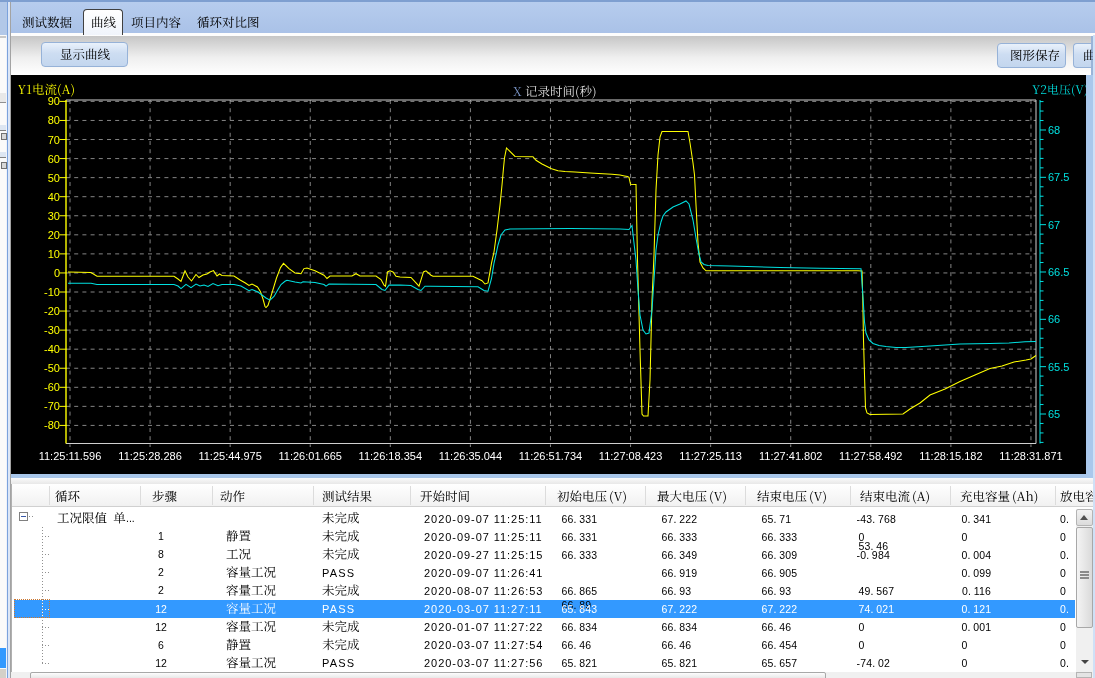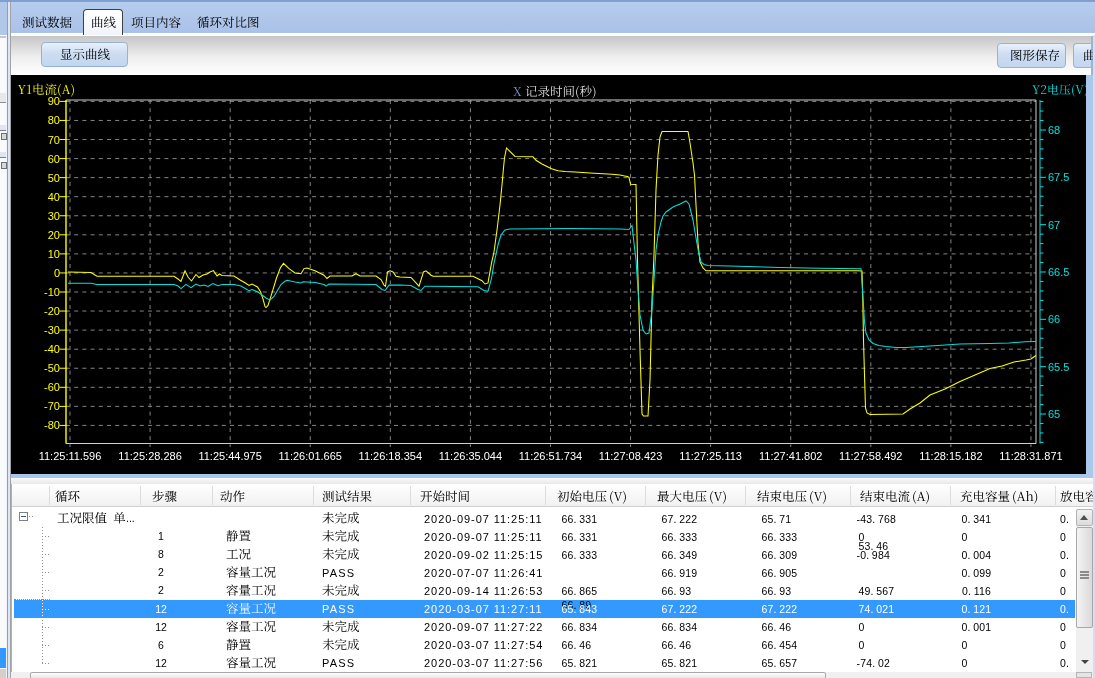--- a/index.html
+++ b/index.html
@@ -507,55 +507,55 @@
 <div style="position:absolute;left:1060px;top:512.5px;font:10.5px 'Liberation Sans', sans-serif;color:#000;white-space:pre;letter-spacing:0.2px">0.</div>
 <div style="position:absolute;left:158.08px;top:530.1px;font:10.5px 'Liberation Sans', sans-serif;color:#000;white-space:pre">1</div>
 <div style="position:absolute;left:424px;top:530.6px;font:11px 'Liberation Sans', sans-serif;color:#000;white-space:pre;letter-spacing:0.95px">2020-09-07 11:25:11</div>
 <div style="position:absolute;left:561.5px;top:530.6px;font:10.5px 'Liberation Sans', sans-serif;color:#000;white-space:pre;letter-spacing:0.2px">66.<span style="padding-left:2.5px"></span>331</div>
 <div style="position:absolute;left:661.5px;top:530.6px;font:10.5px 'Liberation Sans', sans-serif;color:#000;white-space:pre;letter-spacing:0.2px">66.<span style="padding-left:2.5px"></span>333</div>
 <div style="position:absolute;left:761.5px;top:530.6px;font:10.5px 'Liberation Sans', sans-serif;color:#000;white-space:pre;letter-spacing:0.2px">66.<span style="padding-left:2.5px"></span>333</div>
 <div style="position:absolute;left:858.5px;top:530.6px;font:10.5px 'Liberation Sans', sans-serif;color:#000;white-space:pre;letter-spacing:0.2px">0</div>
 <div style="position:absolute;left:961.5px;top:530.6px;font:10.5px 'Liberation Sans', sans-serif;color:#000;white-space:pre;letter-spacing:0.2px">0</div>
 <div style="position:absolute;left:1060px;top:530.6px;font:10.5px 'Liberation Sans', sans-serif;color:#000;white-space:pre;letter-spacing:0.2px">0</div>
 <div style="position:absolute;left:158.08px;top:548.2px;font:10.5px 'Liberation Sans', sans-serif;color:#000;white-space:pre">8</div>
-<div style="position:absolute;left:424px;top:548.7px;font:11px 'Liberation Sans', sans-serif;color:#000;white-space:pre;letter-spacing:0.95px">2020-09-02 11:25:15</div>
+<div style="position:absolute;left:424px;top:548.7px;font:11px 'Liberation Sans', sans-serif;color:#000;white-space:pre;letter-spacing:0.95px">2020-09-27 11:25:15</div>
 <div style="position:absolute;left:561.5px;top:548.7px;font:10.5px 'Liberation Sans', sans-serif;color:#000;white-space:pre;letter-spacing:0.2px">66.<span style="padding-left:2.5px"></span>333</div>
 <div style="position:absolute;left:661.5px;top:548.7px;font:10.5px 'Liberation Sans', sans-serif;color:#000;white-space:pre;letter-spacing:0.2px">66.<span style="padding-left:2.5px"></span>349</div>
 <div style="position:absolute;left:761.5px;top:548.7px;font:10.5px 'Liberation Sans', sans-serif;color:#000;white-space:pre;letter-spacing:0.2px">66.<span style="padding-left:2.5px"></span>309</div>
 <div style="position:absolute;left:856.5px;top:548.7px;font:10.5px 'Liberation Sans', sans-serif;color:#000;white-space:pre;letter-spacing:0.2px">-0.<span style="padding-left:2.5px"></span>984</div>
 <div style="position:absolute;left:961.5px;top:548.7px;font:10.5px 'Liberation Sans', sans-serif;color:#000;white-space:pre;letter-spacing:0.2px">0.<span style="padding-left:2.5px"></span>004</div>
 <div style="position:absolute;left:1060px;top:548.7px;font:10.5px 'Liberation Sans', sans-serif;color:#000;white-space:pre;letter-spacing:0.2px">0.</div>
 <div style="position:absolute;left:158.08px;top:566.3px;font:10.5px 'Liberation Sans', sans-serif;color:#000;white-space:pre">2</div>
 <div style="position:absolute;left:322px;top:566.8px;font:11px 'Liberation Sans', sans-serif;color:#000;white-space:pre;letter-spacing:1.2px">PASS</div>
-<div style="position:absolute;left:424px;top:566.8px;font:11px 'Liberation Sans', sans-serif;color:#000;white-space:pre;letter-spacing:0.95px">2020-07-07 11:26:41</div>
+<div style="position:absolute;left:424px;top:566.8px;font:11px 'Liberation Sans', sans-serif;color:#000;white-space:pre;letter-spacing:0.95px">2020-09-07 11:26:41</div>
 <div style="position:absolute;left:561.5px;top:599px;font:10.5px 'Liberation Sans', sans-serif;color:#000;white-space:pre;letter-spacing:0.2px">66.<span style="padding-left:2.5px"></span>89</div>
 <div style="position:absolute;left:661.5px;top:566.8px;font:10.5px 'Liberation Sans', sans-serif;color:#000;white-space:pre;letter-spacing:0.2px">66.<span style="padding-left:2.5px"></span>919</div>
 <div style="position:absolute;left:761.5px;top:566.8px;font:10.5px 'Liberation Sans', sans-serif;color:#000;white-space:pre;letter-spacing:0.2px">66.<span style="padding-left:2.5px"></span>905</div>
 <div style="position:absolute;left:858.5px;top:540px;font:10.5px 'Liberation Sans', sans-serif;color:#000;white-space:pre;letter-spacing:0.2px">53.<span style="padding-left:2.5px"></span>46</div>
 <div style="position:absolute;left:961.5px;top:566.8px;font:10.5px 'Liberation Sans', sans-serif;color:#000;white-space:pre;letter-spacing:0.2px">0.<span style="padding-left:2.5px"></span>099</div>
 <div style="position:absolute;left:1060px;top:566.8px;font:10.5px 'Liberation Sans', sans-serif;color:#000;white-space:pre;letter-spacing:0.2px">0</div>
 <div style="position:absolute;left:158.08px;top:584.4px;font:10.5px 'Liberation Sans', sans-serif;color:#000;white-space:pre">2</div>
-<div style="position:absolute;left:424px;top:584.9px;font:11px 'Liberation Sans', sans-serif;color:#000;white-space:pre;letter-spacing:0.95px">2020-09-14 11:26:53</div>
+<div style="position:absolute;left:424px;top:584.9px;font:11px 'Liberation Sans', sans-serif;color:#000;white-space:pre;letter-spacing:0.95px">2020-08-07 11:26:53</div>
 <div style="position:absolute;left:561.5px;top:584.9px;font:10.5px 'Liberation Sans', sans-serif;color:#000;white-space:pre;letter-spacing:0.2px">66.<span style="padding-left:2.5px"></span>865</div>
 <div style="position:absolute;left:661.5px;top:584.9px;font:10.5px 'Liberation Sans', sans-serif;color:#000;white-space:pre;letter-spacing:0.2px">66.<span style="padding-left:2.5px"></span>93</div>
 <div style="position:absolute;left:761.5px;top:584.9px;font:10.5px 'Liberation Sans', sans-serif;color:#000;white-space:pre;letter-spacing:0.2px">66.<span style="padding-left:2.5px"></span>93</div>
 <div style="position:absolute;left:858.5px;top:584.9px;font:10.5px 'Liberation Sans', sans-serif;color:#000;white-space:pre;letter-spacing:0.2px">49.<span style="padding-left:2.5px"></span>567</div>
 <div style="position:absolute;left:962px;top:584.9px;font:10.5px 'Liberation Sans', sans-serif;color:#000;white-space:pre;letter-spacing:0.2px">0.<span style="padding-left:2.5px"></span>116</div>
 <div style="position:absolute;left:1060px;top:584.9px;font:10.5px 'Liberation Sans', sans-serif;color:#000;white-space:pre;letter-spacing:0.2px">0</div>
 <div style="position:absolute;left:155.16px;top:602.5px;font:10.5px 'Liberation Sans', sans-serif;color:#fff;white-space:pre">12</div>
 <div style="position:absolute;left:322px;top:603px;font:11px 'Liberation Sans', sans-serif;color:#fff;white-space:pre;letter-spacing:1.2px">PASS</div>
 <div style="position:absolute;left:424px;top:603px;font:11px 'Liberation Sans', sans-serif;color:#fff;white-space:pre;letter-spacing:0.95px">2020-03-07 11:27:11</div>
 <div style="position:absolute;left:561.5px;top:603px;font:10.5px 'Liberation Sans', sans-serif;color:#fff;white-space:pre;letter-spacing:0.2px">65.<span style="padding-left:2.5px"></span>843</div>
 <div style="position:absolute;left:661.5px;top:603px;font:10.5px 'Liberation Sans', sans-serif;color:#fff;white-space:pre;letter-spacing:0.2px">67.<span style="padding-left:2.5px"></span>222</div>
 <div style="position:absolute;left:761.5px;top:603px;font:10.5px 'Liberation Sans', sans-serif;color:#fff;white-space:pre;letter-spacing:0.2px">67.<span style="padding-left:2.5px"></span>222</div>
 <div style="position:absolute;left:858.5px;top:603px;font:10.5px 'Liberation Sans', sans-serif;color:#fff;white-space:pre;letter-spacing:0.2px">74.<span style="padding-left:2.5px"></span>021</div>
 <div style="position:absolute;left:961.5px;top:603px;font:10.5px 'Liberation Sans', sans-serif;color:#fff;white-space:pre;letter-spacing:0.2px">0.<span style="padding-left:2.5px"></span>121</div>
 <div style="position:absolute;left:1060px;top:603px;font:10.5px 'Liberation Sans', sans-serif;color:#fff;white-space:pre;letter-spacing:0.2px">0.</div>
 <div style="position:absolute;left:155.16px;top:620.6px;font:10.5px 'Liberation Sans', sans-serif;color:#000;white-space:pre">12</div>
-<div style="position:absolute;left:424px;top:621.1px;font:11px 'Liberation Sans', sans-serif;color:#000;white-space:pre;letter-spacing:0.95px">2020-09-07 11:27:22</div>
+<div style="position:absolute;left:424px;top:621.1px;font:11px 'Liberation Sans', sans-serif;color:#000;white-space:pre;letter-spacing:0.95px">2020-01-07 11:27:22</div>
 <div style="position:absolute;left:561.5px;top:621.1px;font:10.5px 'Liberation Sans', sans-serif;color:#000;white-space:pre;letter-spacing:0.2px">66.<span style="padding-left:2.5px"></span>834</div>
 <div style="position:absolute;left:661.5px;top:621.1px;font:10.5px 'Liberation Sans', sans-serif;color:#000;white-space:pre;letter-spacing:0.2px">66.<span style="padding-left:2.5px"></span>834</div>
 <div style="position:absolute;left:761.5px;top:621.1px;font:10.5px 'Liberation Sans', sans-serif;color:#000;white-space:pre;letter-spacing:0.2px">66.<span style="padding-left:2.5px"></span>46</div>
 <div style="position:absolute;left:858.5px;top:621.1px;font:10.5px 'Liberation Sans', sans-serif;color:#000;white-space:pre;letter-spacing:0.2px">0</div>
 <div style="position:absolute;left:961.5px;top:621.1px;font:10.5px 'Liberation Sans', sans-serif;color:#000;white-space:pre;letter-spacing:0.2px">0.<span style="padding-left:2.5px"></span>001</div>
 <div style="position:absolute;left:1060px;top:621.1px;font:10.5px 'Liberation Sans', sans-serif;color:#000;white-space:pre;letter-spacing:0.2px">0</div>
 <div style="position:absolute;left:158.08px;top:638.7px;font:10.5px 'Liberation Sans', sans-serif;color:#000;white-space:pre">6</div>
 <div style="position:absolute;left:424px;top:639.2px;font:11px 'Liberation Sans', sans-serif;color:#000;white-space:pre;letter-spacing:0.95px">2020-03-07 11:27:54</div>
 <div style="position:absolute;left:561.5px;top:639.2px;font:10.5px 'Liberation Sans', sans-serif;color:#000;white-space:pre;letter-spacing:0.2px">66.<span style="padding-left:2.5px"></span>46</div>
 <div style="position:absolute;left:661.5px;top:639.2px;font:10.5px 'Liberation Sans', sans-serif;color:#000;white-space:pre;letter-spacing:0.2px">66.<span style="padding-left:2.5px"></span>46</div>

